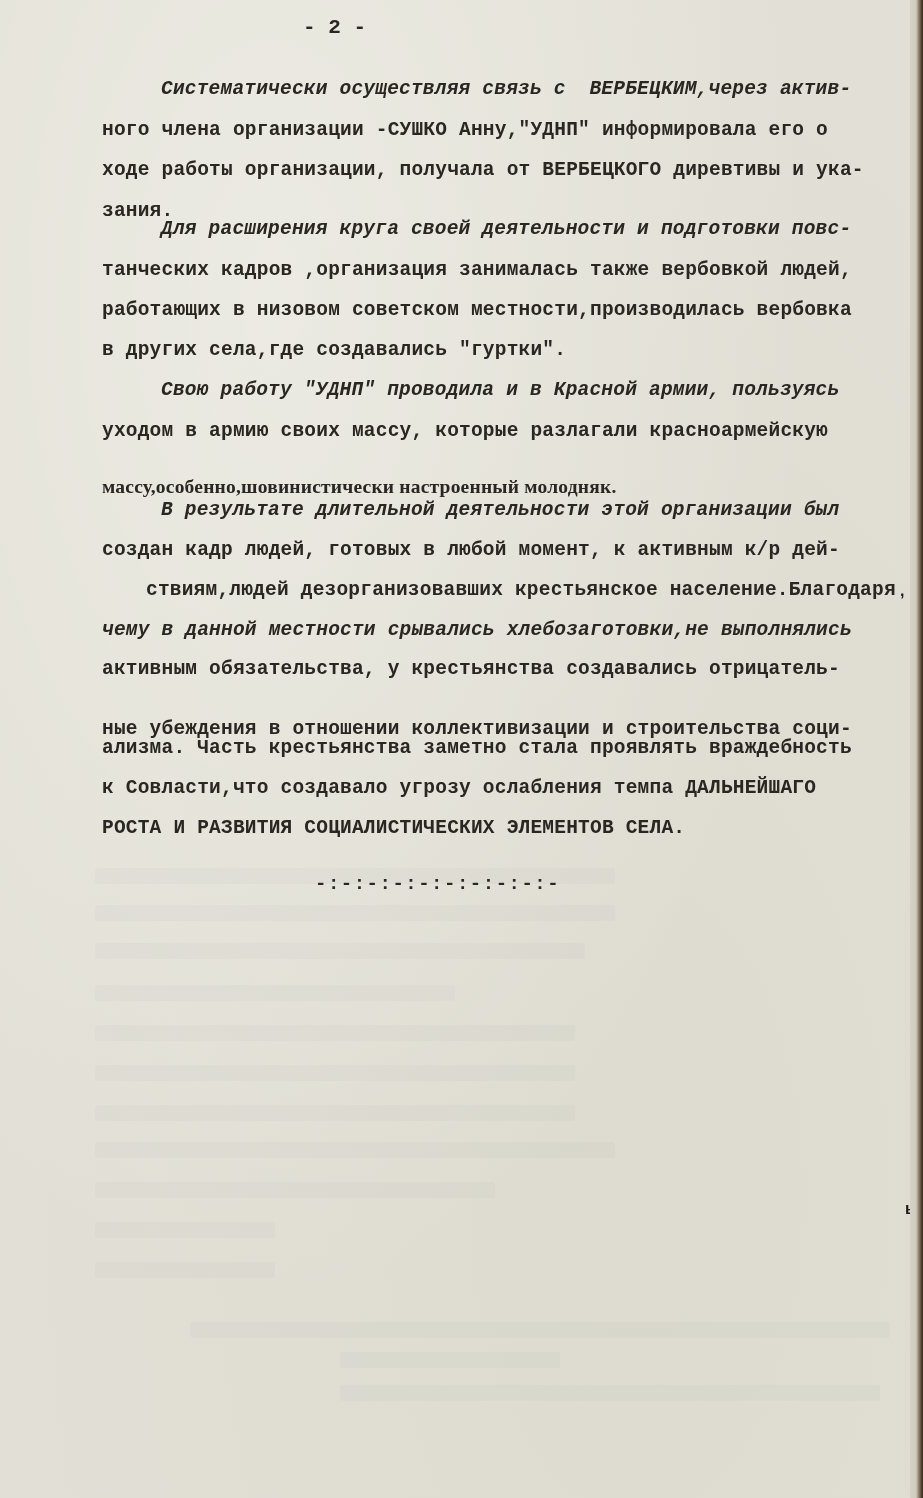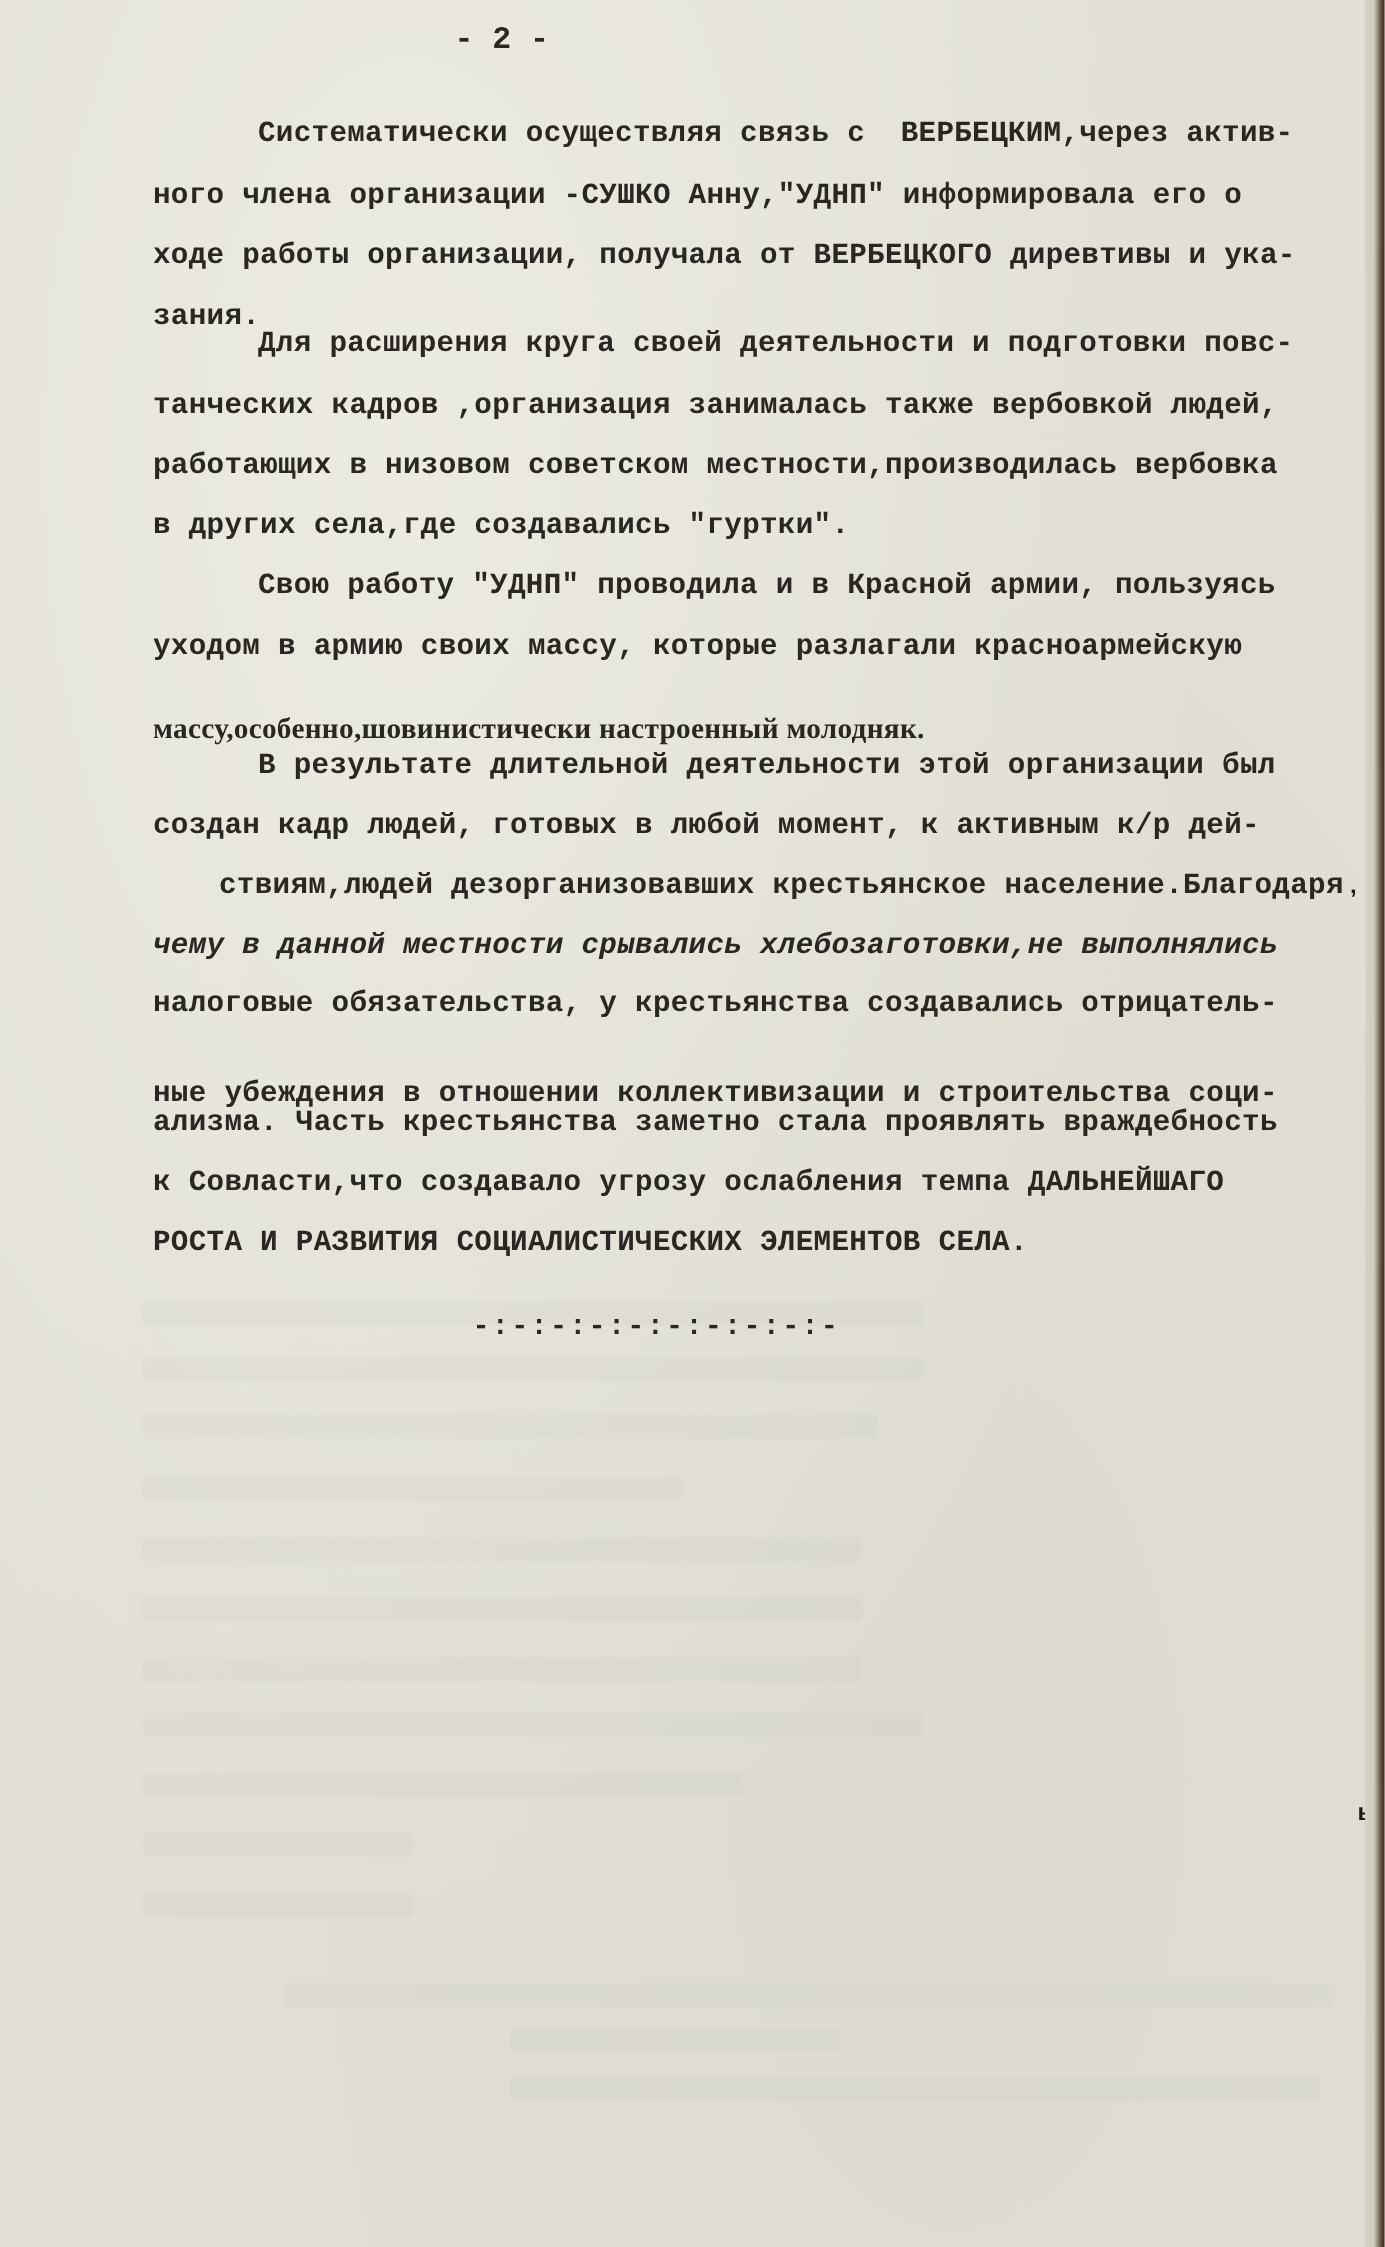--- a/index.html
+++ b/index.html
@@ -28,21 +28,21 @@
     letter-spacing: 0.2px;
   }
   .page-number {
     position: absolute; left: 303px; top: 16px;
     font-family: "Liberation Mono", monospace; font-weight: bold;
     font-size: 21px; color: #2a2622;
   }
   .line {
     position: absolute; left: 0; white-space: pre; height: 26px; line-height: 26px;
   }
-  .indent { left: 70px; }
+  .indent { left: 59px; font-style: italic; }
   .separator {
     position: absolute; left: 315px; top: 873px;
     font-family: "Liberation Mono", monospace; font-weight: bold;
     font-size: 19px; color: #2a2622; letter-spacing: 1.5px;
   }
   .edge-mark {
     position: absolute; font-family: "Liberation Sans", sans-serif; font-weight: bold;
     color: #1e1a16; font-size: 16px;
   }
   .bleed {
@@ -80,21 +80,21 @@
     <div class="line" style="top:257px;">танческих кадров ,организация занималась также вербовкой людей,</div>
     <div class="line" style="top:297px;">работающих в низовом советском местности,производилась вербовка</div>
     <div class="line" style="top:337px;">в других села,где создавались "гуртки".</div>
     <div class="line indent" style="top:377px;">Свою работу "УДНП" проводила и в Красной армии, пользуясь</div>
     <div class="line" style="top:418px;">уходом в армию своих массу, которые разлагали красноармейскую</div>
     <div class="line" style="top:474px;font-family:Liberation Serif, serif;">массу,особенно,шовинистически настроенный молодняк.</div>
     <div class="line indent" style="top:497px;">В результате длительной деятельности этой организации был</div>
     <div class="line" style="top:537px;">создан кадр людей, готовых в любой момент, к активным к/р дей-</div>
     <div class="line" style="top:577px;margin-left:44px;">ствиям,людей дезорганизовавших крестьянское население.Благодаря</div>
     <div class="line" style="top:617px;font-style:italic;">чему в данной местности срывались хлебозаготовки,не выполнялись</div>
-    <div class="line" style="top:656px;">налоговые обязательства, у крестьянства создавались отрицатель-</div>
+    <div class="line" style="top:656px;">активным обязательства, у крестьянства создавались отрицатель-</div>
     <div class="line" style="top:696px;margin-top:20px;">ные убеждения в отношении коллективизации и строительства соци-</div>
     <div class="line" style="top:735px;text-align:center;">ализма. Часть крестьянства заметно стала проявлять враждебность</div>
     <div class="line" style="top:775px;">к Совласти,что создавало угрозу ослабления темпа ДАЛЬНЕЙШАГО</div>
     <div class="line" style="top:815px;">РОСТА И РАЗВИТИЯ СОЦИАЛИСТИЧЕСКИХ ЭЛЕМЕНТОВ СЕЛА.</div>
   </div>
 
   <div class="separator">-:-:-:-:-:-:-:-:-:-</div>
 
   <div class="edge-mark" style="left:900px;top:582px;">,</div>
   <div class="edge-mark" style="left:905px;top:1200px;">ь</div>

